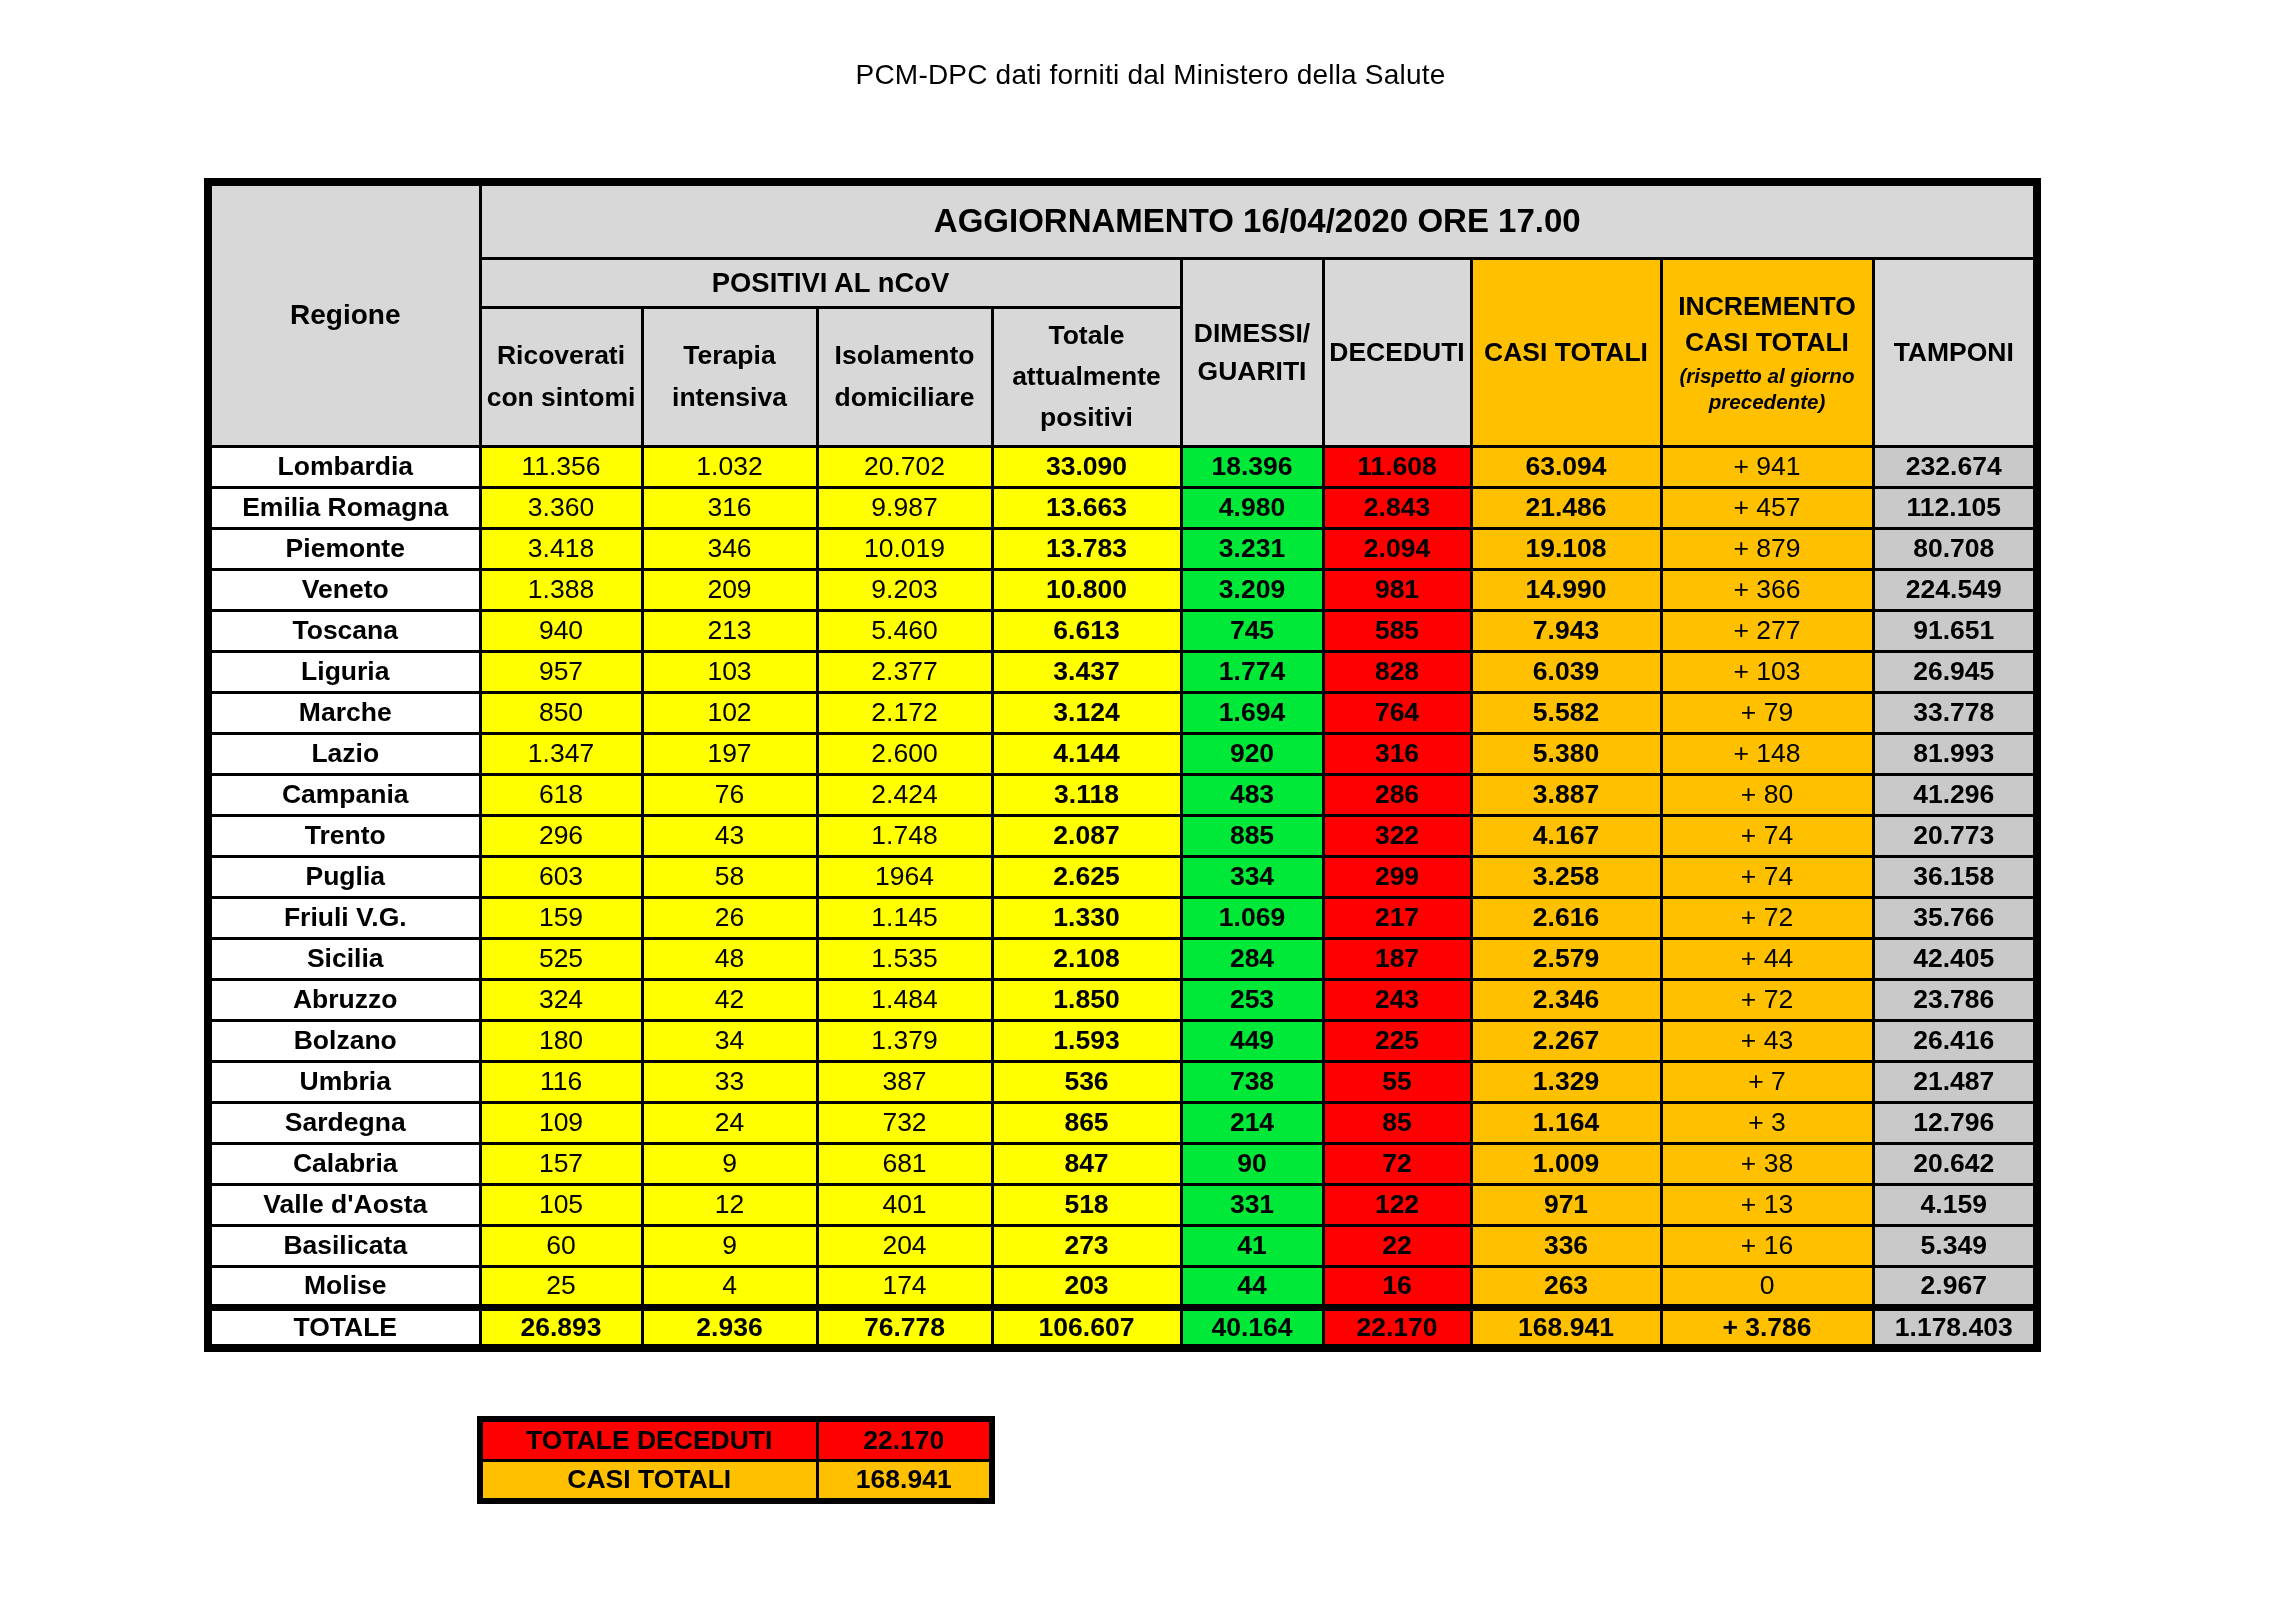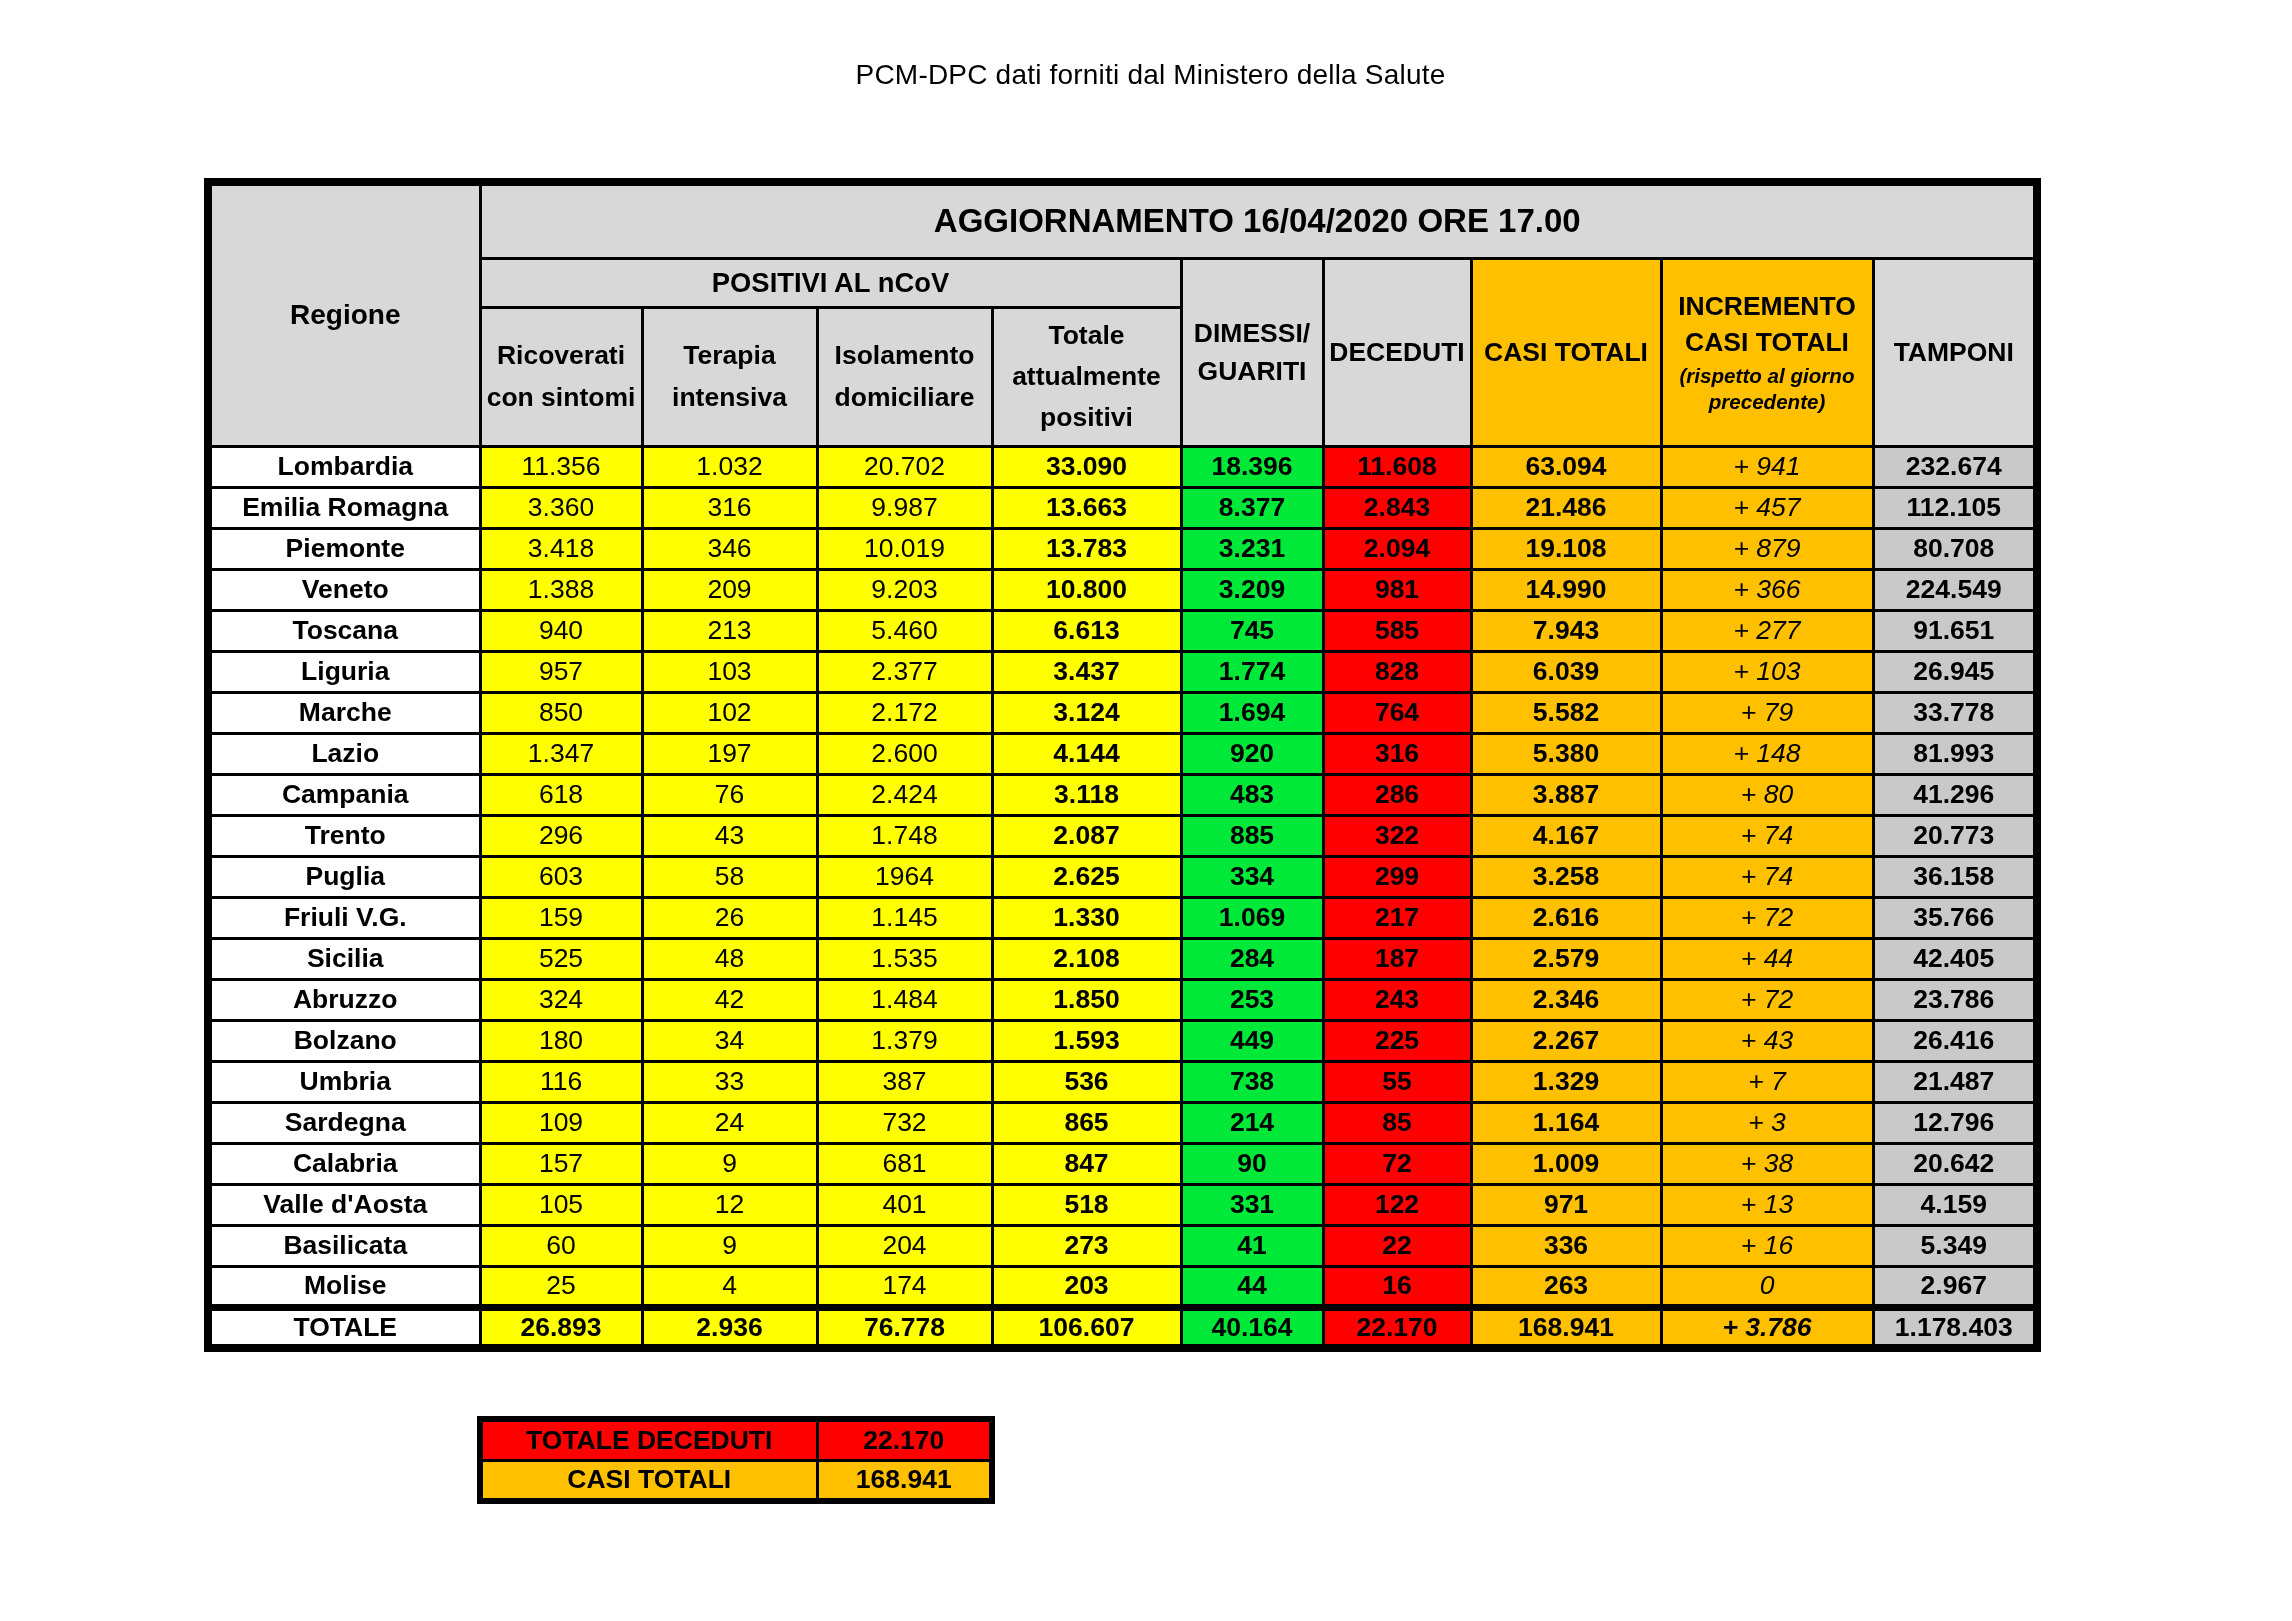--- a/index.html
+++ b/index.html
@@ -43,21 +43,21 @@
 
   .main-table tbody tr { height: 41px; }
   .main-table tbody td { font-size: 26.5px; }
   .c-region { background: #fff; font-weight: bold; }
   .c-yellow { background: var(--yellow); }
   .c-green  { background: var(--green); }
   .c-red    { background: var(--red); }
   .c-orange { background: var(--orange); margin-left: 20px; }
   .c-gray   { background: var(--cell-gray); }
   .b   { font-weight: bold; }
-  .inc { font-style: italic; }
+  .inc { }
   .totale-row td { font-weight: bold; border-top: 7.8px solid #000; }
 
   
   .summary-table {
     position: absolute; left: 477px; top: 1416px;
     border-collapse: collapse; table-layout: fixed;
     border: 6.9px solid #000;
   }
   .summary-table td {
     border: 3.9px solid #000; height: 41px;
@@ -125,21 +125,21 @@
         <td class="c-orange b">63.094</td>
         <td class="c-orange inc">+ 941</td>
         <td class="c-gray b">232.674</td>
       </tr>
       <tr>
         <td class="c-region">Emilia Romagna</td>
         <td class="c-yellow">3.360</td>
         <td class="c-yellow">316</td>
         <td class="c-yellow">9.987</td>
         <td class="c-yellow b">13.663</td>
-        <td class="c-green b">8.377</td>
+        <td class="c-green b">4.980</td>
         <td class="c-red b">2.843</td>
         <td class="c-orange b">21.486</td>
         <td class="c-orange inc">+ 457</td>
         <td class="c-gray b">112.105</td>
       </tr>
       <tr>
         <td class="c-region">Piemonte</td>
         <td class="c-yellow">3.418</td>
         <td class="c-yellow">346</td>
         <td class="c-yellow">10.019</td>

